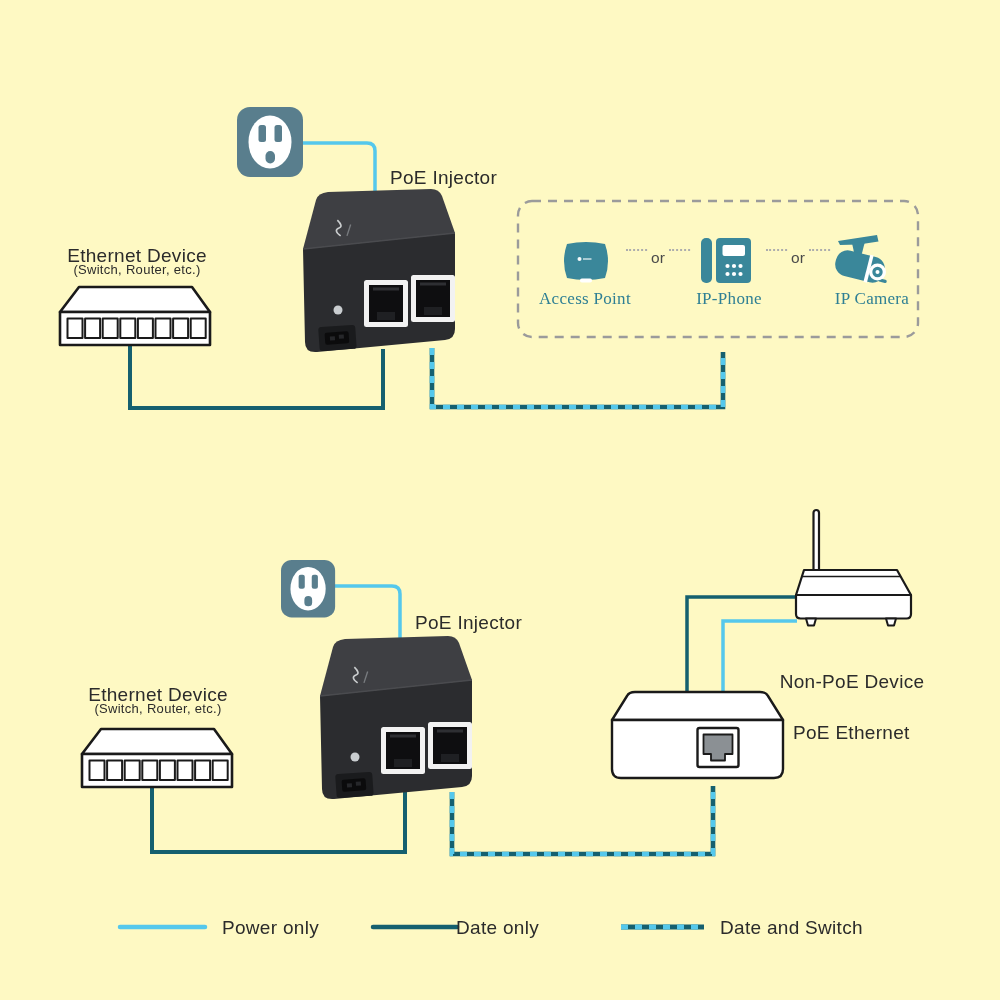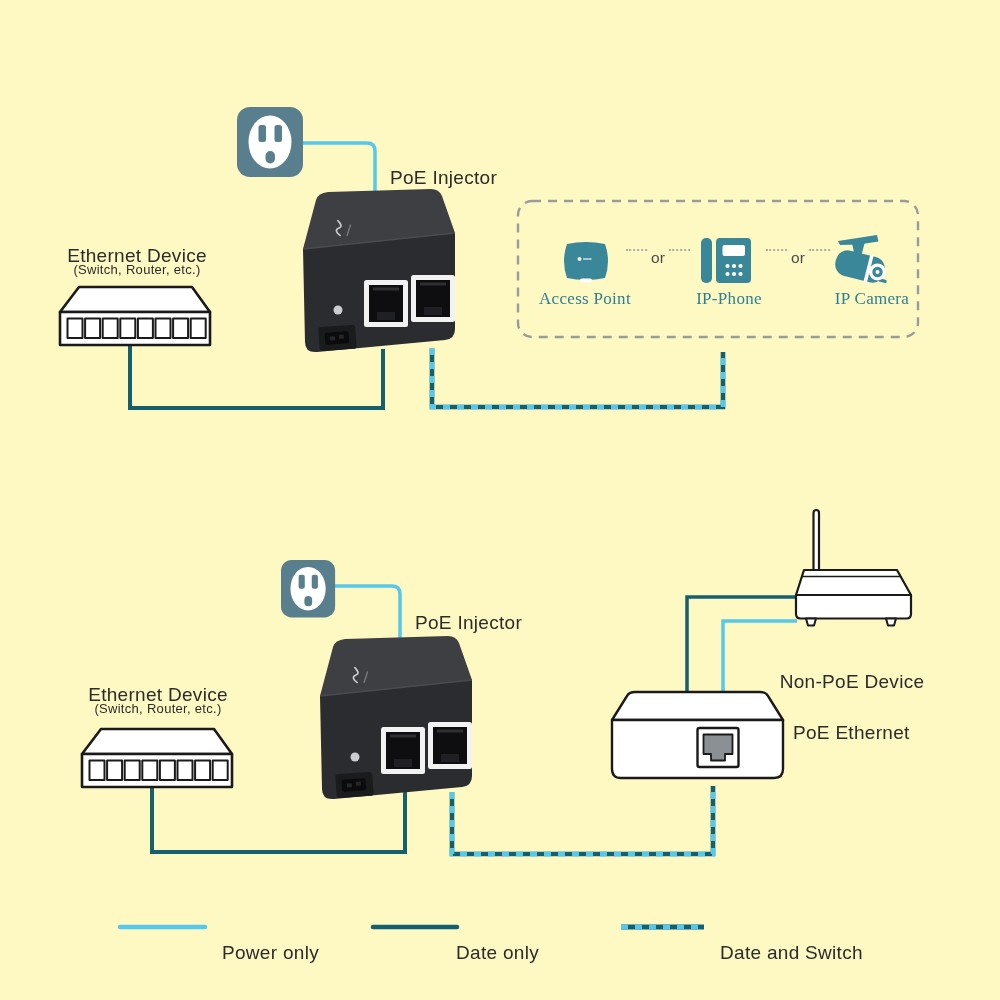--- a/index.html
+++ b/index.html
@@ -18,21 +18,21 @@
   .canvas{
     position:relative;width:1000px;height:1000px;background:#fef9c3;overflow:hidden;
     font-family:"Liberation Sans",sans-serif;color:var(--text-dark);
   }
   .stage{position:absolute;left:0;top:0;width:1000px;height:1000px;}
   .lbl{position:absolute;white-space:nowrap;letter-spacing:.3px;line-height:1.15;}
   .lbl.center{transform:translateX(-50%);text-align:center;}
   .dev-title{font-size:19px;}
   .dev-sub{font-size:13px;}
   .teal{color:var(--teal-label);font-size:17px;font-family:Liberation Serif, serif;}
-  .legend-lbl{font-size:19px;margin-top:25px;}
+  .legend-lbl{font-size:19px;}
   .or-wrap{position:absolute;display:flex;align-items:flex-start;gap:4px;transform:translateX(-50%);}
   .or-dots{width:21px;border-bottom:2px dotted #adadad;margin-bottom:4px;}
   .or-text{font-size:15.5px;color:#4a4a4a;}
 </style>
 </head>
 <body>
 
 <div class="canvas">
 
   <svg class="stage" viewBox="0 0 1000 1000" aria-hidden="true">

